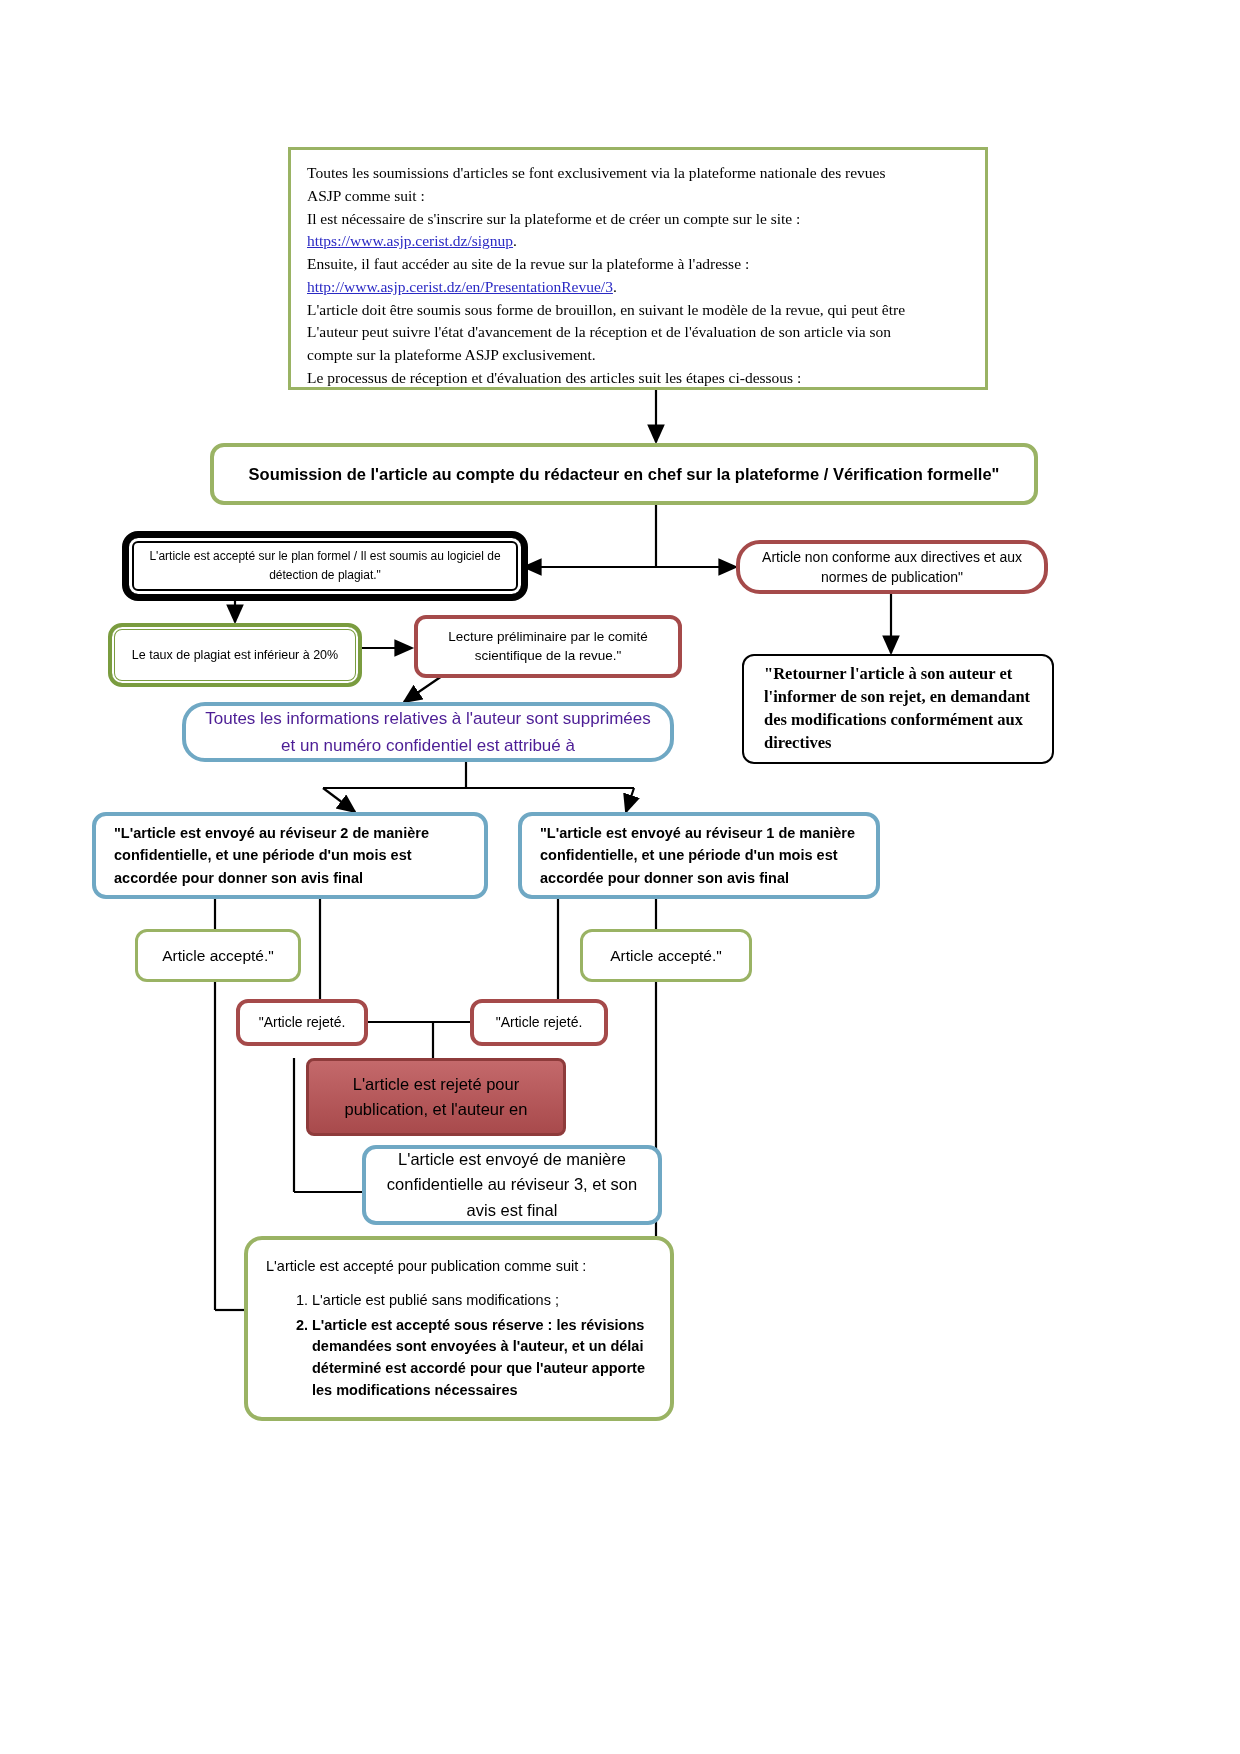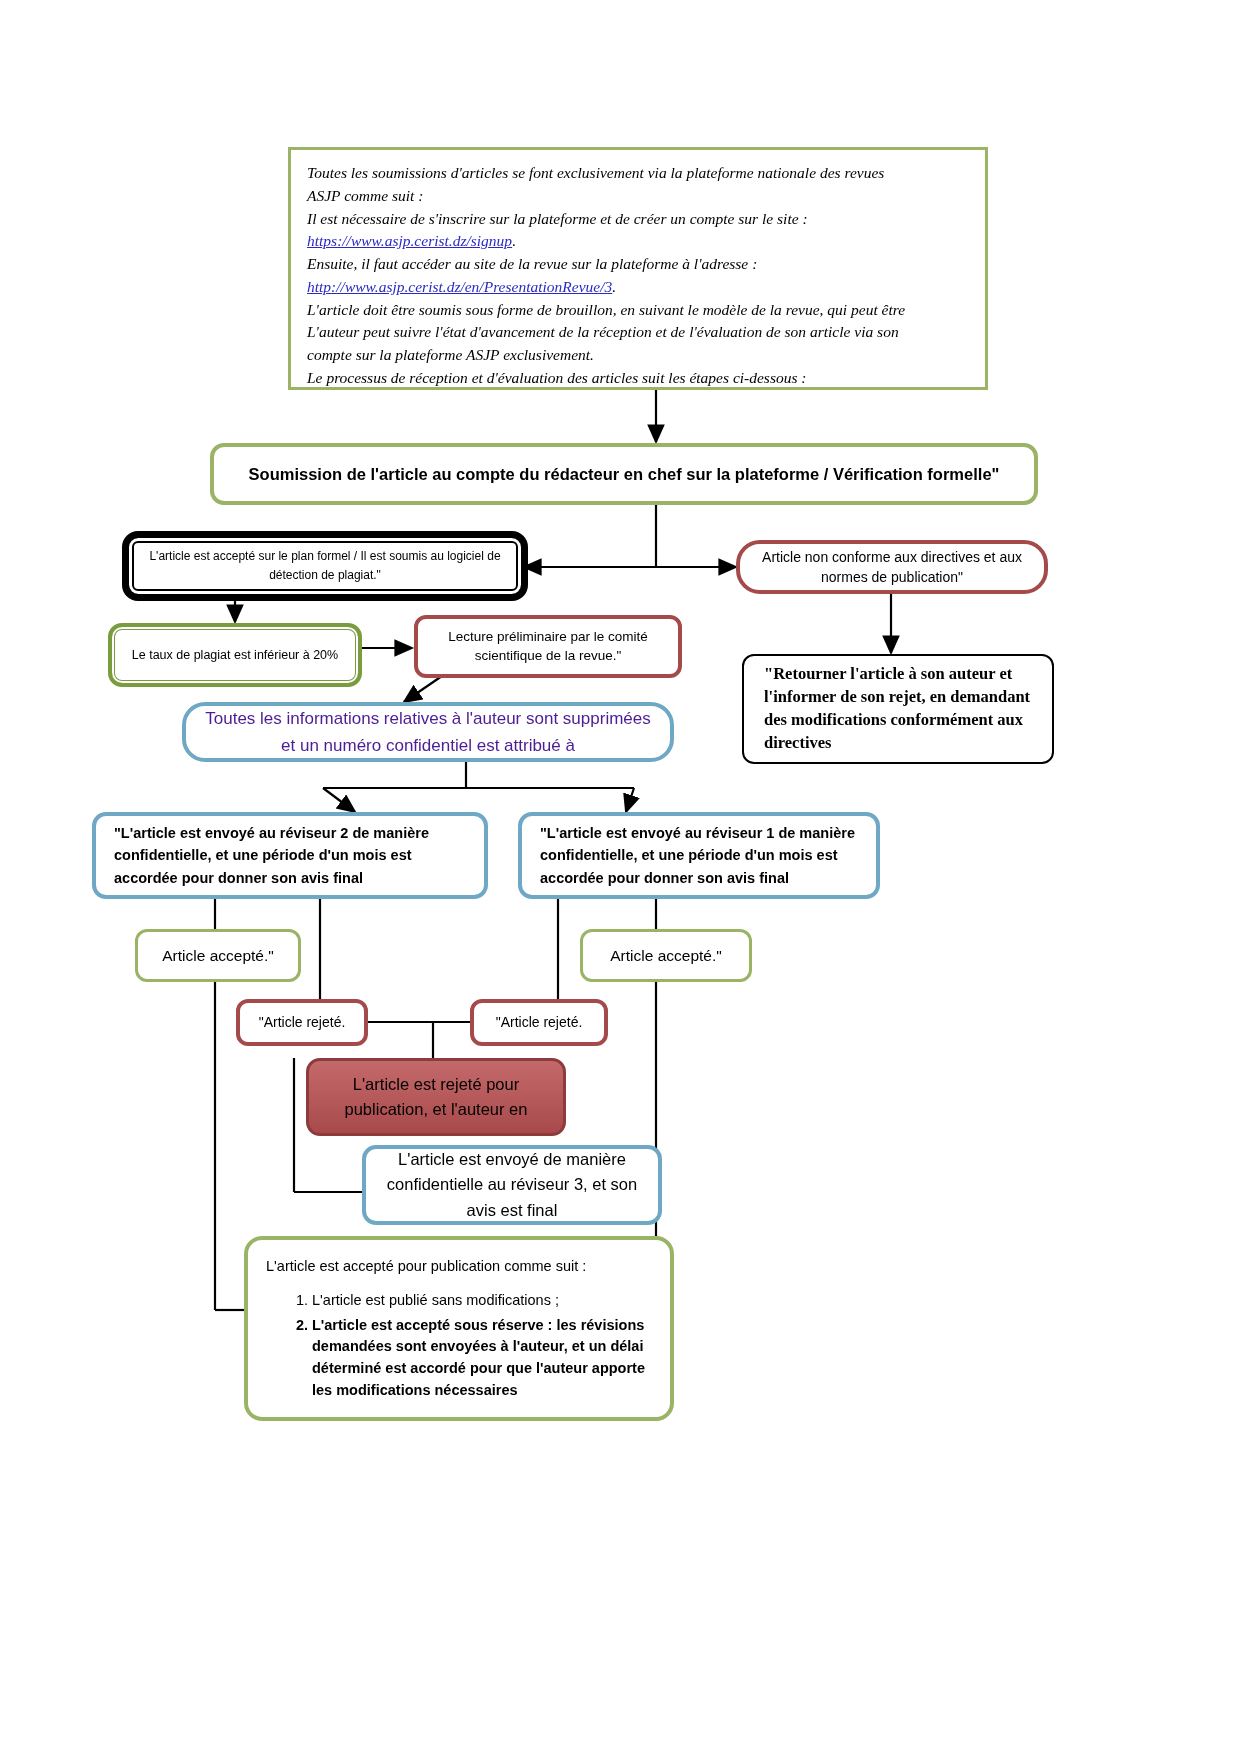--- a/index.html
+++ b/index.html
@@ -142,21 +142,21 @@
   }
   .box-red-small {
     border: 4px solid #a54a4a;
     border-radius: 12px;
     font-size: 13.5px;
     color: #000;
     line-height: 1.4;
   }
   .box-red-filled {
     border: 3px solid #8e3b3b;
-    border-radius: 14px;
+    border-radius: 8px;
     background: linear-gradient(#c4696b, #a84a4c);
     font-size: 16.5px;
     color: #000;
     line-height: 1.5;
   }
 
   
   .box-blue {
     border: 4px solid #6fa8c4;
     border-radius: 23px;
@@ -231,21 +231,21 @@
       <line x1="215" y1="1310" x2="246" y2="1310"></line>
 
       <line x1="656" y1="982" x2="656" y2="1318"></line>
 
       <line x1="294" y1="1058" x2="294" y2="1192"></line>
       <line x1="294" y1="1192" x2="362" y2="1192"></line>
     </g>
   </svg>
 
   <div class="node box-intro" style="left:288px; top:147px; width:700px; height:243px;">
-    <div class="inner" style="padding:0;font-style:italic;">
+    <div class="inner" style="padding:0;">
       <div>Toutes les soumissions d'articles se font exclusivement via la plateforme nationale des revues</div>
       <div>ASJP comme suit :</div>
       <div>Il est nécessaire de s'inscrire sur la plateforme et de créer un compte sur le site :</div>
       <div><span class="link">https://www.asjp.cerist.dz/signup</span>.</div>
       <div>Ensuite, il faut accéder au site de la revue sur la plateforme à l'adresse :</div>
       <div><span class="link">http://www.asjp.cerist.dz/en/PresentationRevue/3</span>.</div>
       <div>L'article doit être soumis sous forme de brouillon, en suivant le modèle de la revue, qui peut être</div>
       <div>L'auteur peut suivre l'état d'avancement de la réception et de l'évaluation de son article via son</div>
       <div>compte sur la plateforme ASJP exclusivement.</div>
       <div>Le processus de réception et d'évaluation des articles suit les étapes ci-dessous :</div>

